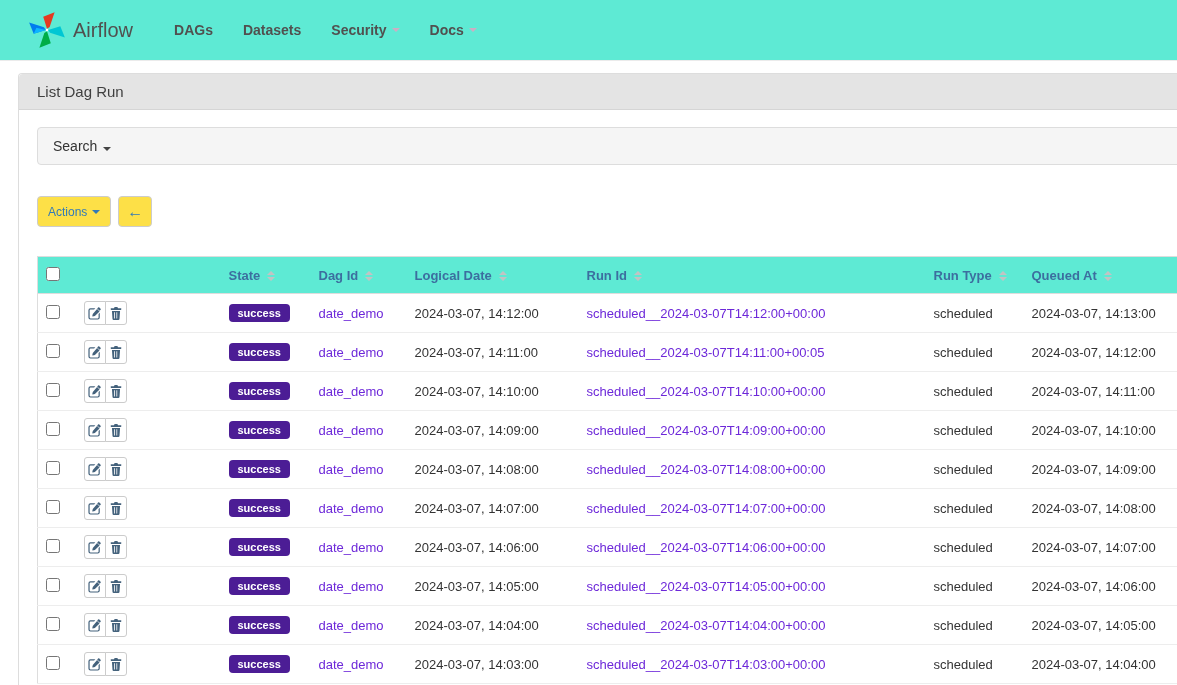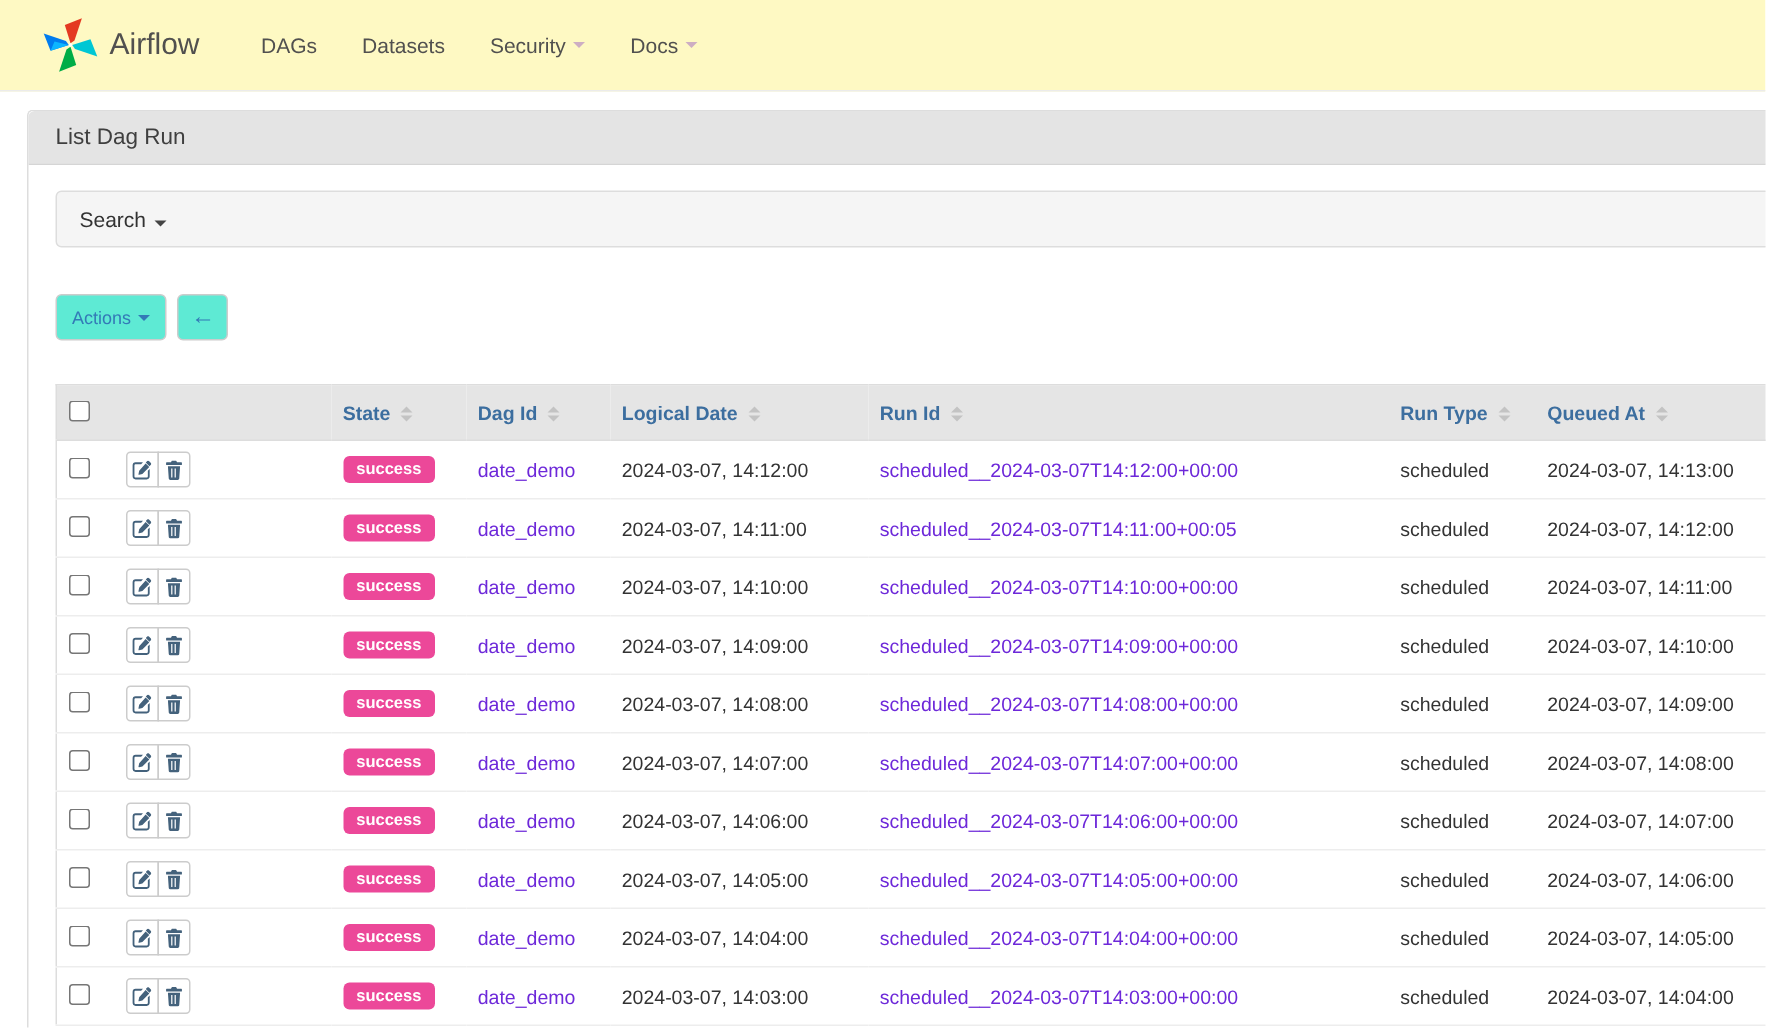--- a/index.html
+++ b/index.html
@@ -9,42 +9,42 @@
     width: 1177px; height: 685px;
     overflow: hidden;
     background: #fff;
     font-family: "Liberation Sans", "DejaVu Sans", sans-serif;
     color: #333;
   }
 
   
   .navbar {
     height: 61px;
-    background: #fef9c3;
+    background: #5eead4;
     border-bottom: 1px solid #ebebeb;
     display: flex;
     align-items: center;
     padding-left: 28px;
   }
   .brand {
     display: flex;
     align-items: center;
     gap: 7px;
     font-size: 20px;
     color: #51504f;
     cursor: pointer;
     text-decoration: none;
   }
   .main-nav { display: flex; margin-left: 26px; height: 100%; }
   .nav-item {
     display: flex;
     align-items: center;
     padding: 0 15px;
     font-size: 14px;
-    font-weight: 400;
+    font-weight: 700;
     color: #51504f;
     text-decoration: none;
     cursor: pointer;
   }
   .caret {
     display: inline-block;
     width: 0; height: 0;
     border-left: 4px solid transparent;
     border-right: 4px solid transparent;
     border-top: 4px solid currentColor;
@@ -87,21 +87,21 @@
     padding-left: 15px;
     font-size: 14px;
     color: #333;
     cursor: pointer;
   }
 
   
   .toolbar { margin-top: 31px; display: flex; gap: 7px; }
   .btn {
     height: 31px;
-    background: #5eead4;
+    background: #fde047;
     border: 1px solid #ccc;
     border-radius: 4px;
     color: #337ab7;
     font-size: 12px;
     font-family: inherit;
     display: inline-flex;
     align-items: center;
     padding: 0 10px;
     cursor: pointer;
   }
@@ -117,21 +117,21 @@
   table.runs {
     margin-top: 29px;
     width: 1246px;
     table-layout: fixed;
     border-collapse: collapse;
     font-size: 13px;
     background: #fff;
     border: 1px solid #ddd;
   }
   table.runs th {
-    background: #e5e5e5;
+    background: #5eead4;
     color: #3c6e9f;
     font-weight: bold;
     text-align: left;
     padding: 0 8px;
     height: 37px;
     border-bottom: 1px solid #ddd;
     white-space: nowrap;
   }
   table.runs td {
     padding: 0 8px;
@@ -171,21 +171,21 @@
     display: inline-flex;
     align-items: center;
     justify-content: center;
     cursor: pointer;
   }
   .icon-btn:first-child { border-radius: 3px 0 0 3px; }
   .icon-btn:last-child { border-radius: 0 3px 3px 0; margin-left: -1px; }
 
   .badge-state {
     display: inline-block;
-    background: #ec4899;
+    background: #4c1d95;
     color: #fff;
     font-size: 11px;
     font-weight: bold;
     padding: 3px 9px;
     border-radius: 4px;
   }
   a.link { color: #6d28d9; text-decoration: none; cursor: pointer; }
 </style>
 </head>
 <body>

